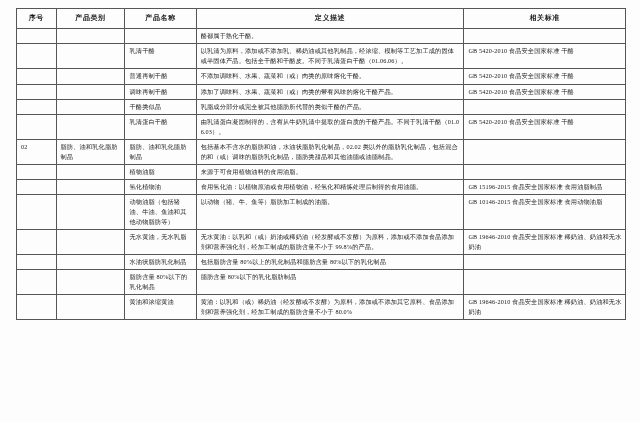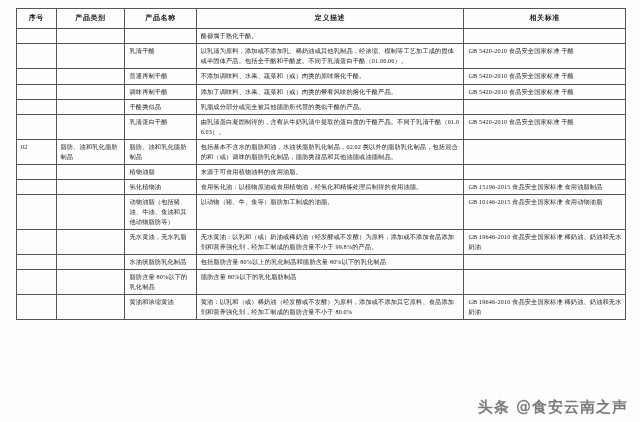--- a/index.html
+++ b/index.html
@@ -191,14 +191,13 @@
         <tr>
           <td class="c-seq seq-cell blank-cell"></td>
           <td class="c-cat cat-cell blank-cell"></td>
           <td class="c-name name-cell">黄油和浓缩黄油</td>
           <td class="c-desc desc-cell">黄油：以乳和（或）稀奶油（经发酵或不发酵）为原料，添加或不添加其它原料、食品添加剂和营养强化剂，经加工制成的脂肪含量不小于 80.0%</td>
           <td class="c-std std-cell">GB 19646-2010 食品安全国家标准 稀奶油、奶油和无水奶油</td>
         </tr>
       </tbody>
   </table>
 
-  <div class="watermark">头条 @食安云南之声</div>
 </div>
 
 </body></html>

